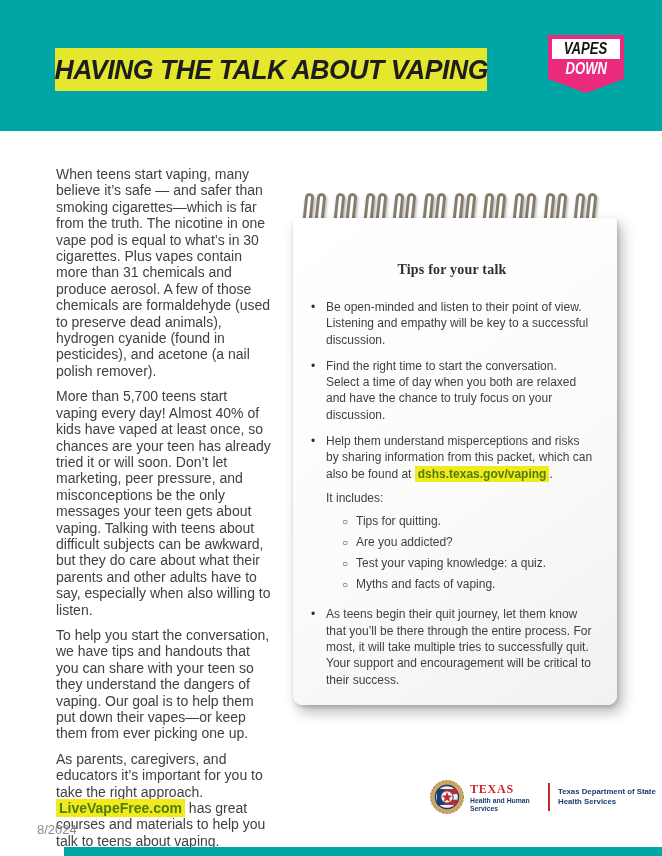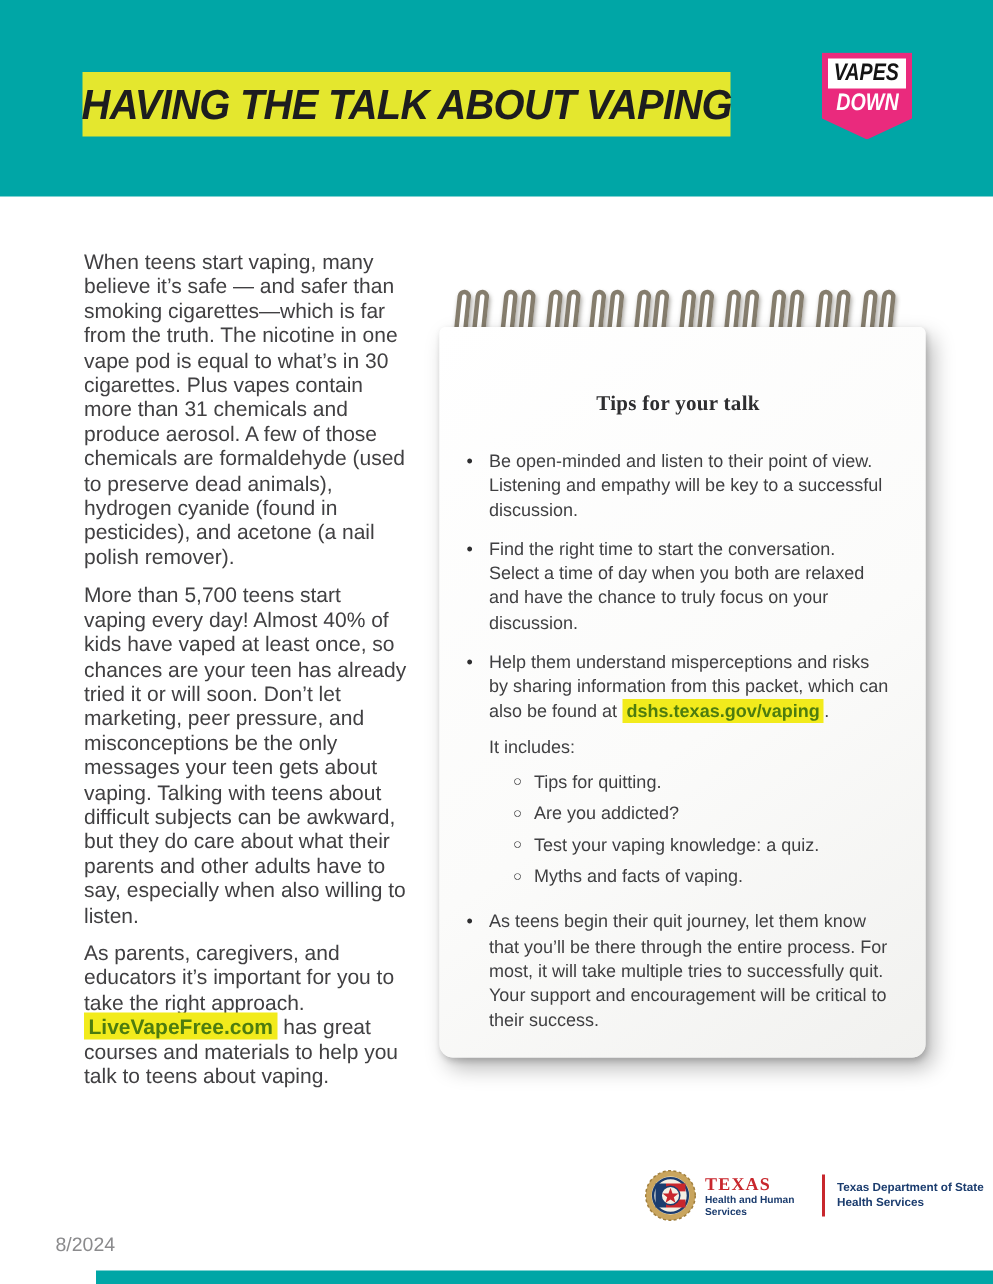--- a/index.html
+++ b/index.html
@@ -15,21 +15,21 @@
   .header { position:absolute; top:0; left:0; width:662px; height:131px; background:#00A6A6; }
   .title-banner {
     position:absolute; left:55px; top:48px; width:432px; height:43px;
     background:#E4E72E; display:flex; align-items:center; justify-content:center;
   }
   .title-banner .title-text {
     font-style:italic; font-weight:700; font-size:28px; letter-spacing:-0.5px;
     color:#1d1d1f; white-space:nowrap; transform:scaleX(0.95);
   }
   .vapes-badge {
-    position:absolute; left:548px; top:35px; width:60px; height:58px;
+    position:absolute; left:548px; top:35px; width:76px; height:58px;
     background:#EA2A7D;
     -webkit-clip-path:polygon(0 0,100% 0,100% 76%,50% 100%,0 76%);
     clip-path:polygon(0 0,100% 0,100% 76%,50% 100%,0 76%);
     text-align:center;
   }
   .vapes-badge .vapes-top {
     margin:4px 4px 0 4px; background:#ffffff; height:20px;
     display:flex; align-items:center; justify-content:center;
   }
   .vapes-badge .vapes-top span {
@@ -115,20 +115,21 @@
       </div>
       <div class="vapes-bottom">
         <span>DOWN</span>
       </div>
     </div>
   </div>
 
   <div class="left-col">
     <p>When teens start vaping, many believe it’s safe — and safer than smoking cigarettes—which is far from the truth. The nicotine in one vape pod is equal to what’s in 30 cigarettes. Plus vapes contain more than 31 chemicals and produce aerosol. A few of those chemicals are formaldehyde (used to preserve dead animals), hydrogen cyanide (found in pesticides), and acetone (a nail polish remover).</p>
     <p>More than 5,700 teens start vaping every day! Almost 40% of kids have vaped at least once, so chances are your teen has already tried it or will soon. Don’t let marketing, peer pressure, and misconceptions be the only messages your teen gets about vaping. Talking with teens about difficult subjects can be awkward, but they do care about what their parents and other adults have to say, especially when also willing to listen.</p>
+    <p>To help you start the conversation, we have tips and handouts that you can share with your teen so they understand the dangers of vaping. Our goal is to help them put down their vapes—or keep them from ever picking one up.</p>
     <p><span>As parents, caregivers, and educators it’s important for you to take the right approach. </span><a class="hl" href="#">LiveVapeFree.com</a><span> has great courses and materials to help you talk to teens about vaping.</span></p>
   </div>
 
   <div class="coils">
     <div class="coil" style="left:10px">
         <div class="loop"></div>
         <div class="loop l2"></div>
       </div>
     <div class="coil" style="left:41px">
         <div class="loop"></div>

